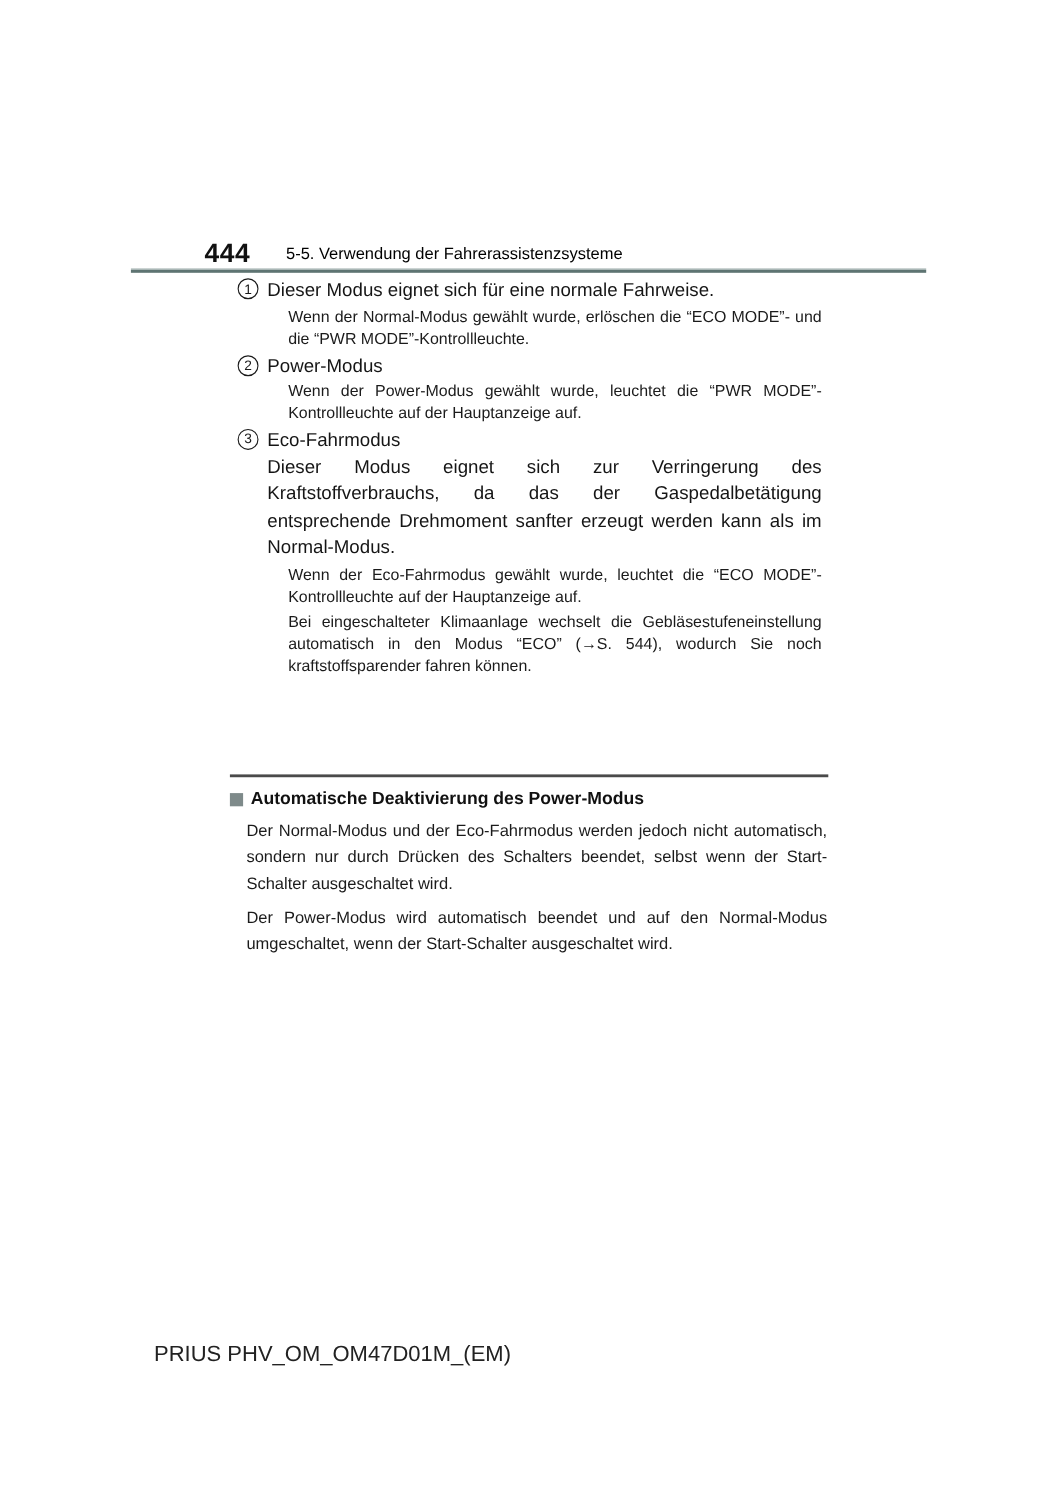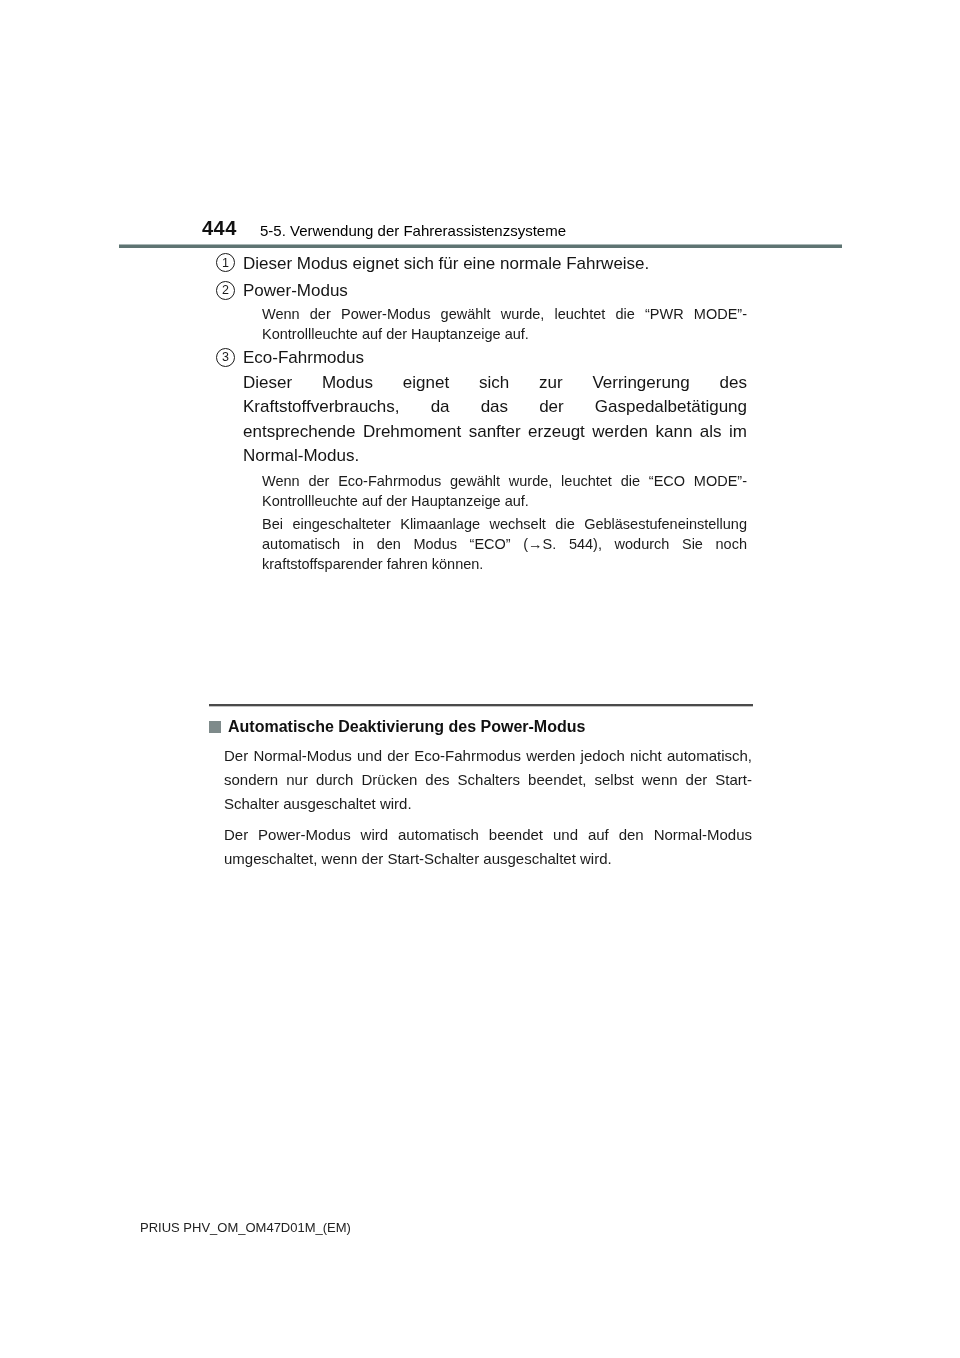--- a/index.html
+++ b/index.html
@@ -9,22 +9,22 @@
     height: 1358px;
     background: #ffffff;
     font-family: "Liberation Sans", sans-serif;
     color: #151515;
     overflow: hidden;
   }
 
   
   .page-number {
     position: absolute;
-    left: 202px; top: 217px;
-    font-size: 20px; font-weight: bold;
+    left: 186px; top: 217px;
+    font-size: 24px; font-weight: bold;
     letter-spacing: 0.5px;
     color: #111;
   }
   .chapter-title {
     position: absolute;
     left: 260px; top: 222px;
     font-size: 15px;
     color: #000000;
   }
   .header-rule {
@@ -110,21 +110,21 @@
     width: 528px;
     box-sizing: content-box;
     text-align: justify;
     color: #1b1b1b;
   }
 
   
   .doc-code {
     position: absolute;
     left: 140px; top: 1220px;
-    font-size: 13px;
+    font-size: 20px;
     color: #222;
     text-align: center;
   }
   .watermark {
     position: absolute;
     right: 17px; top: 1322px;
     font-size: 27px;
     color: #939393;
     letter-spacing: 0px;
   }
@@ -136,20 +136,21 @@
 
   <div class="page-number">444</div>
   <div class="chapter-title">5-5. Verwendung der Fahrerassistenzsysteme</div>
   <div class="header-rule"></div>
 
   <div class="content">
 
     <div class="mode-item">
       <span class="circle-num">1</span>
       <p class="mode-body">Dieser Modus eignet sich für eine normale Fahrweise.</p>
+      <p class="mode-note">Wenn der Normal-Modus gewählt wurde, erlöschen die “ECO MODE”- und die “PWR MODE”-Kontrollleuchte.</p>
     </div>
 
     <div class="mode-item">
       <span class="circle-num">2</span>
       <div class="mode-title">Power-Modus</div>
       <p class="mode-note">Wenn der Power-Modus gewählt wurde, leuchtet die “PWR MODE”-Kontroll­leuchte auf der Hauptanzeige auf.</p>
     </div>
 
     <div class="mode-item">
       <span class="circle-num">3</span>

